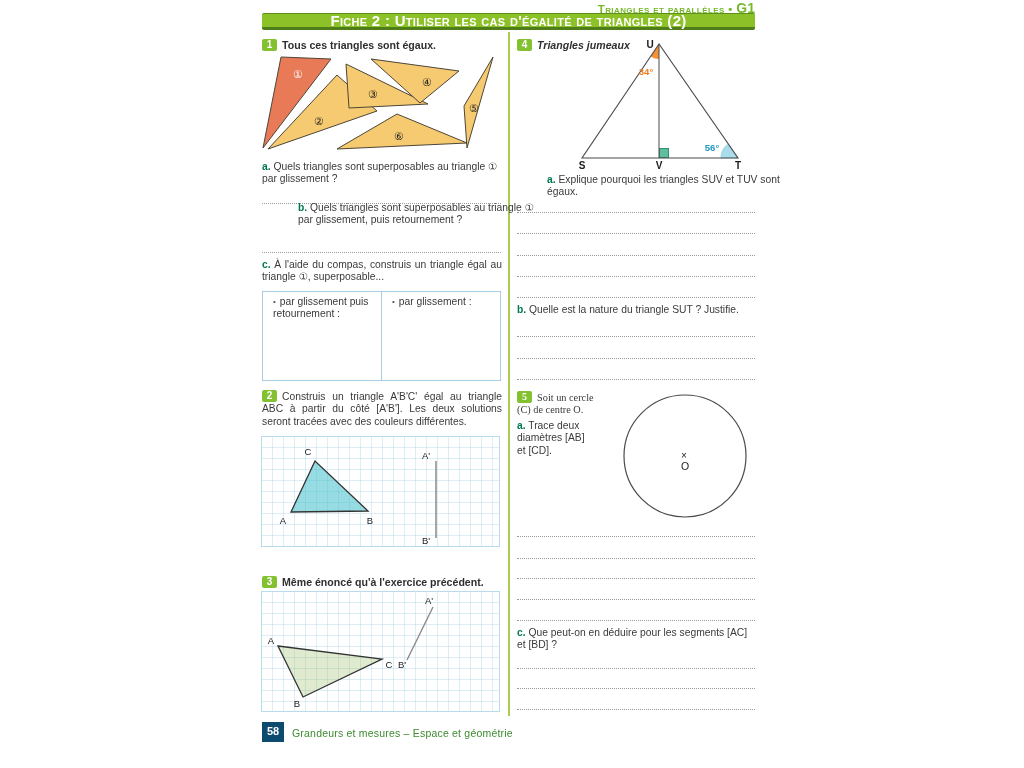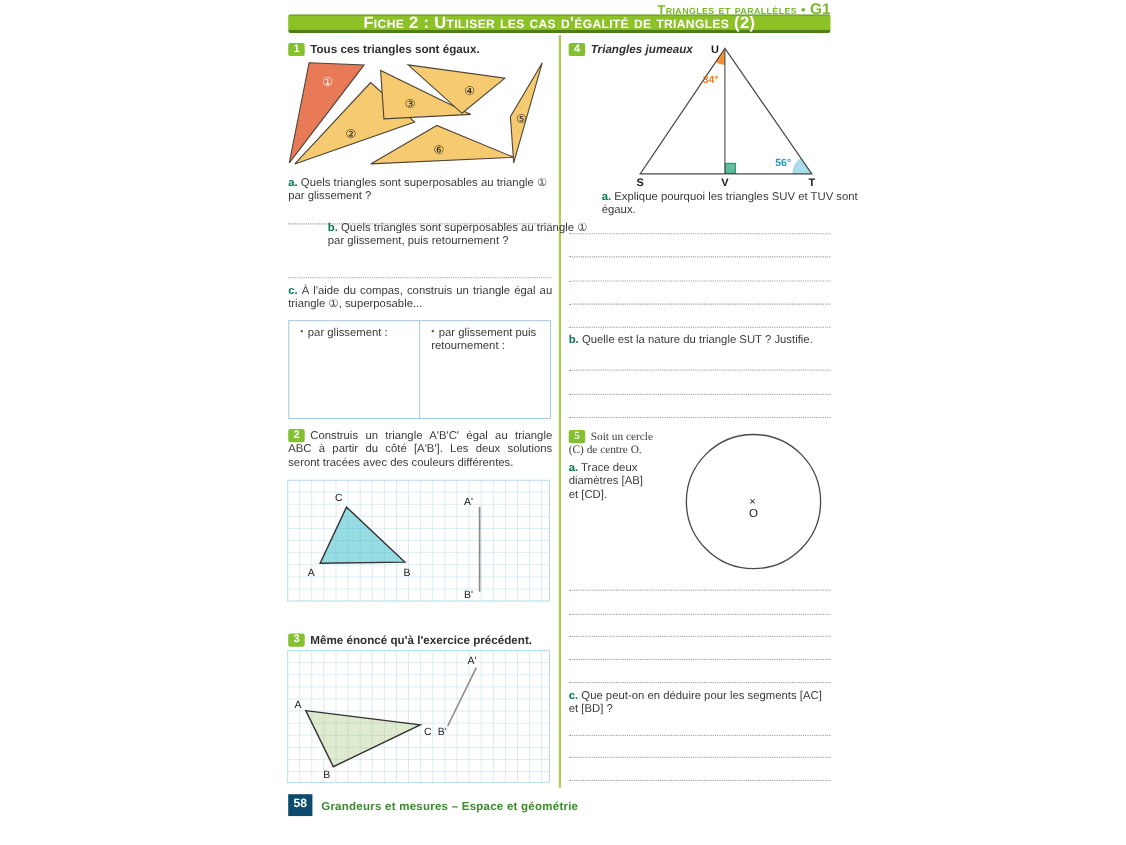--- a/index.html
+++ b/index.html
@@ -28,21 +28,21 @@
   .just{text-align:justify;}
   .dotted{border-top:1px dotted #9a9a9a;height:0;}
 
   .anstable{display:flex;border:1px solid #a9cce6;background:#fff;box-sizing:border-box;}
   .anstable .cell{flex:1;padding:4px 6px 0 10px;font-size:10.3px;line-height:12.4px;}
   .anstable .cell + .cell{border-left:1px solid #a9cce6;}
   .anstable .blt{color:#555;margin-right:4px;font-size:8px;vertical-align:1px;}
 
   .footer-box{left:262px;top:722px;width:22px;height:46px;background:#0c4a6e;color:#fff;
               font-weight:bold;font-size:11px;text-align:center;padding-top:3px;box-sizing:border-box;}
-  .footer-text{left:292px;top:727px;font-weight:bold;font-size:10.5px;color:#3d8a2f;letter-spacing:.2px;}
+  .footer-text{left:292px;top:727px;font-weight:normal;font-size:10.5px;color:#3d8a2f;letter-spacing:.2px;}
 
   .ex5line{display:block;}
   svg text{font-family:"Liberation Sans",sans-serif;}
 </style>
 </head>
 <body>
 
 <div class="page">
 
   <div class="abs head-tag">
@@ -84,24 +84,24 @@
   </div>
   <div class="abs dotted" style="left:262px;top:252px;width:239px;"></div>
 
   <div class="abs q just" style="left:262px;top:259px;width:240px;">
     <span class="qletter">c.</span>
     <span>À l'aide du compas, construis un triangle égal au triangle ①, superposable...</span>
   </div>
 
   <div class="abs anstable" style="left:262px;top:291px;width:239px;height:90px;">
     <div class="cell">
-      <span class="blt">•</span><span>par glissement :</span>
+      <span class="blt">•</span><span>par glissement puis retournement :</span>
     </div>
     <div class="cell">
-      <span class="blt">•</span><span>par glissement puis retournement :</span>
+      <span class="blt">•</span><span>par glissement :</span>
     </div>
   </div>
 
   <div class="abs q just" style="left:262px;top:390px;width:240px;">
     <span class="badge">2</span><span>Construis un triangle A'B'C' égal au triangle ABC à partir du côté [A'B']. Les deux solutions seront tracées avec des couleurs différentes.</span>
   </div>
 
   <svg class="abs" style="left:261px;top:436px;" width="239" height="111" viewBox="0 0 239 111">
     <defs>
       <pattern id="grid2" width="11" height="11" patternUnits="userSpaceOnUse">

